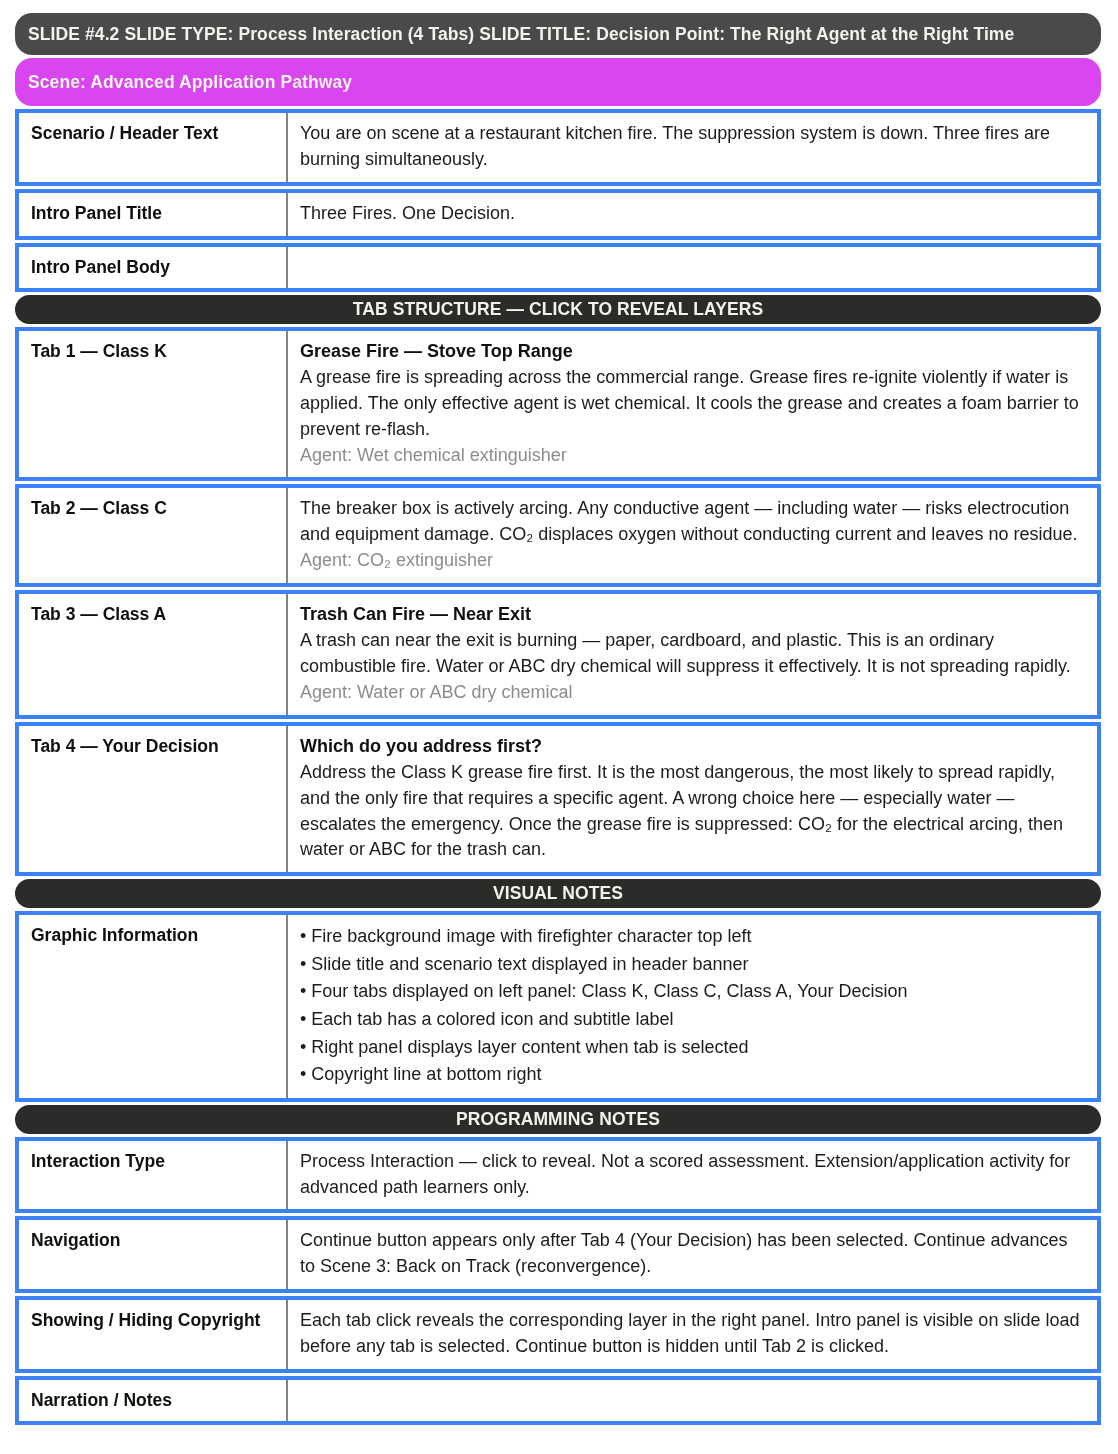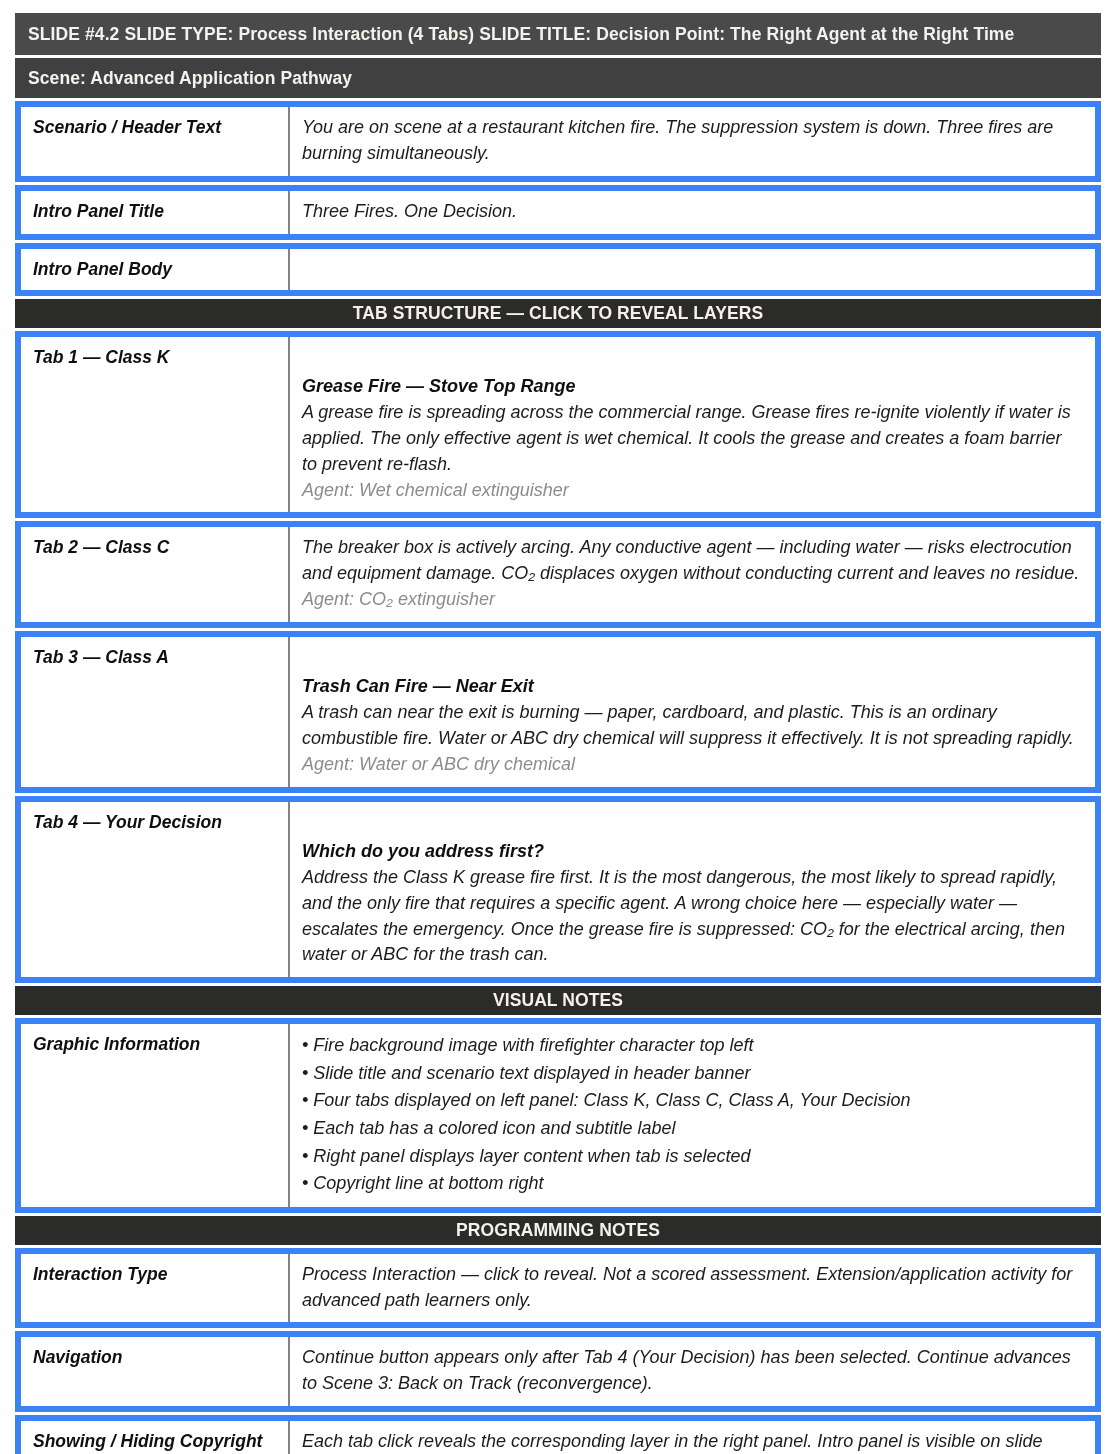--- a/index.html
+++ b/index.html
@@ -22,49 +22,49 @@
     display: flex;
     align-items: center;
     padding: 0 13px;
     margin-bottom: 3px;
     font-weight: 700;
     font-size: 17.5px;
     color: #f4f2ec;
     letter-spacing: 0.1px;
     white-space: nowrap;
     overflow: hidden;
+    border-radius: 17px;
   }
   .bar.slide   { background: #4a4a4a; height: 42px; }
-  .bar.scene   { background: #404040; height: 40px; }
+  .bar.scene   { background: #d946ef; height: 48px; }
   .bar.section { background: #2b2b29; height: 29px; justify-content: center; }
   
   .row {
     display: flex;
-    border: 6px solid #3b82f6;
+    border: 4px solid #3b82f6;
     margin-bottom: 3px;
     background: #ffffff;
-    font-style: italic;
   }
   .label-cell {
     flex: 0 0 269px;
     border-right: 2px solid #828282;
     padding: 8px 10px 8px 12px;
     font-weight: 700;
     font-size: 17.5px;
     color: #0f0f0f;
     line-height: 1.44;
   }
   .content-cell {
     flex: 1;
     padding: 8px 14px 9px 12px;
     font-size: 18px;
     color: #1c1c1c;
     line-height: 1.44;
   }
-  .layer-title { font-weight: 700; color: #0f0f0f; margin-top: 29px; }
+  .layer-title { font-weight: 700; color: #0f0f0f; }
   .agent-line  { color: #8c8c8c; }
   
   ul.bullets {
     margin: 0;
     padding: 0;
     list-style: none;
   }
   ul.bullets li {
     line-height: 1.42;
     padding: 1px 0;

